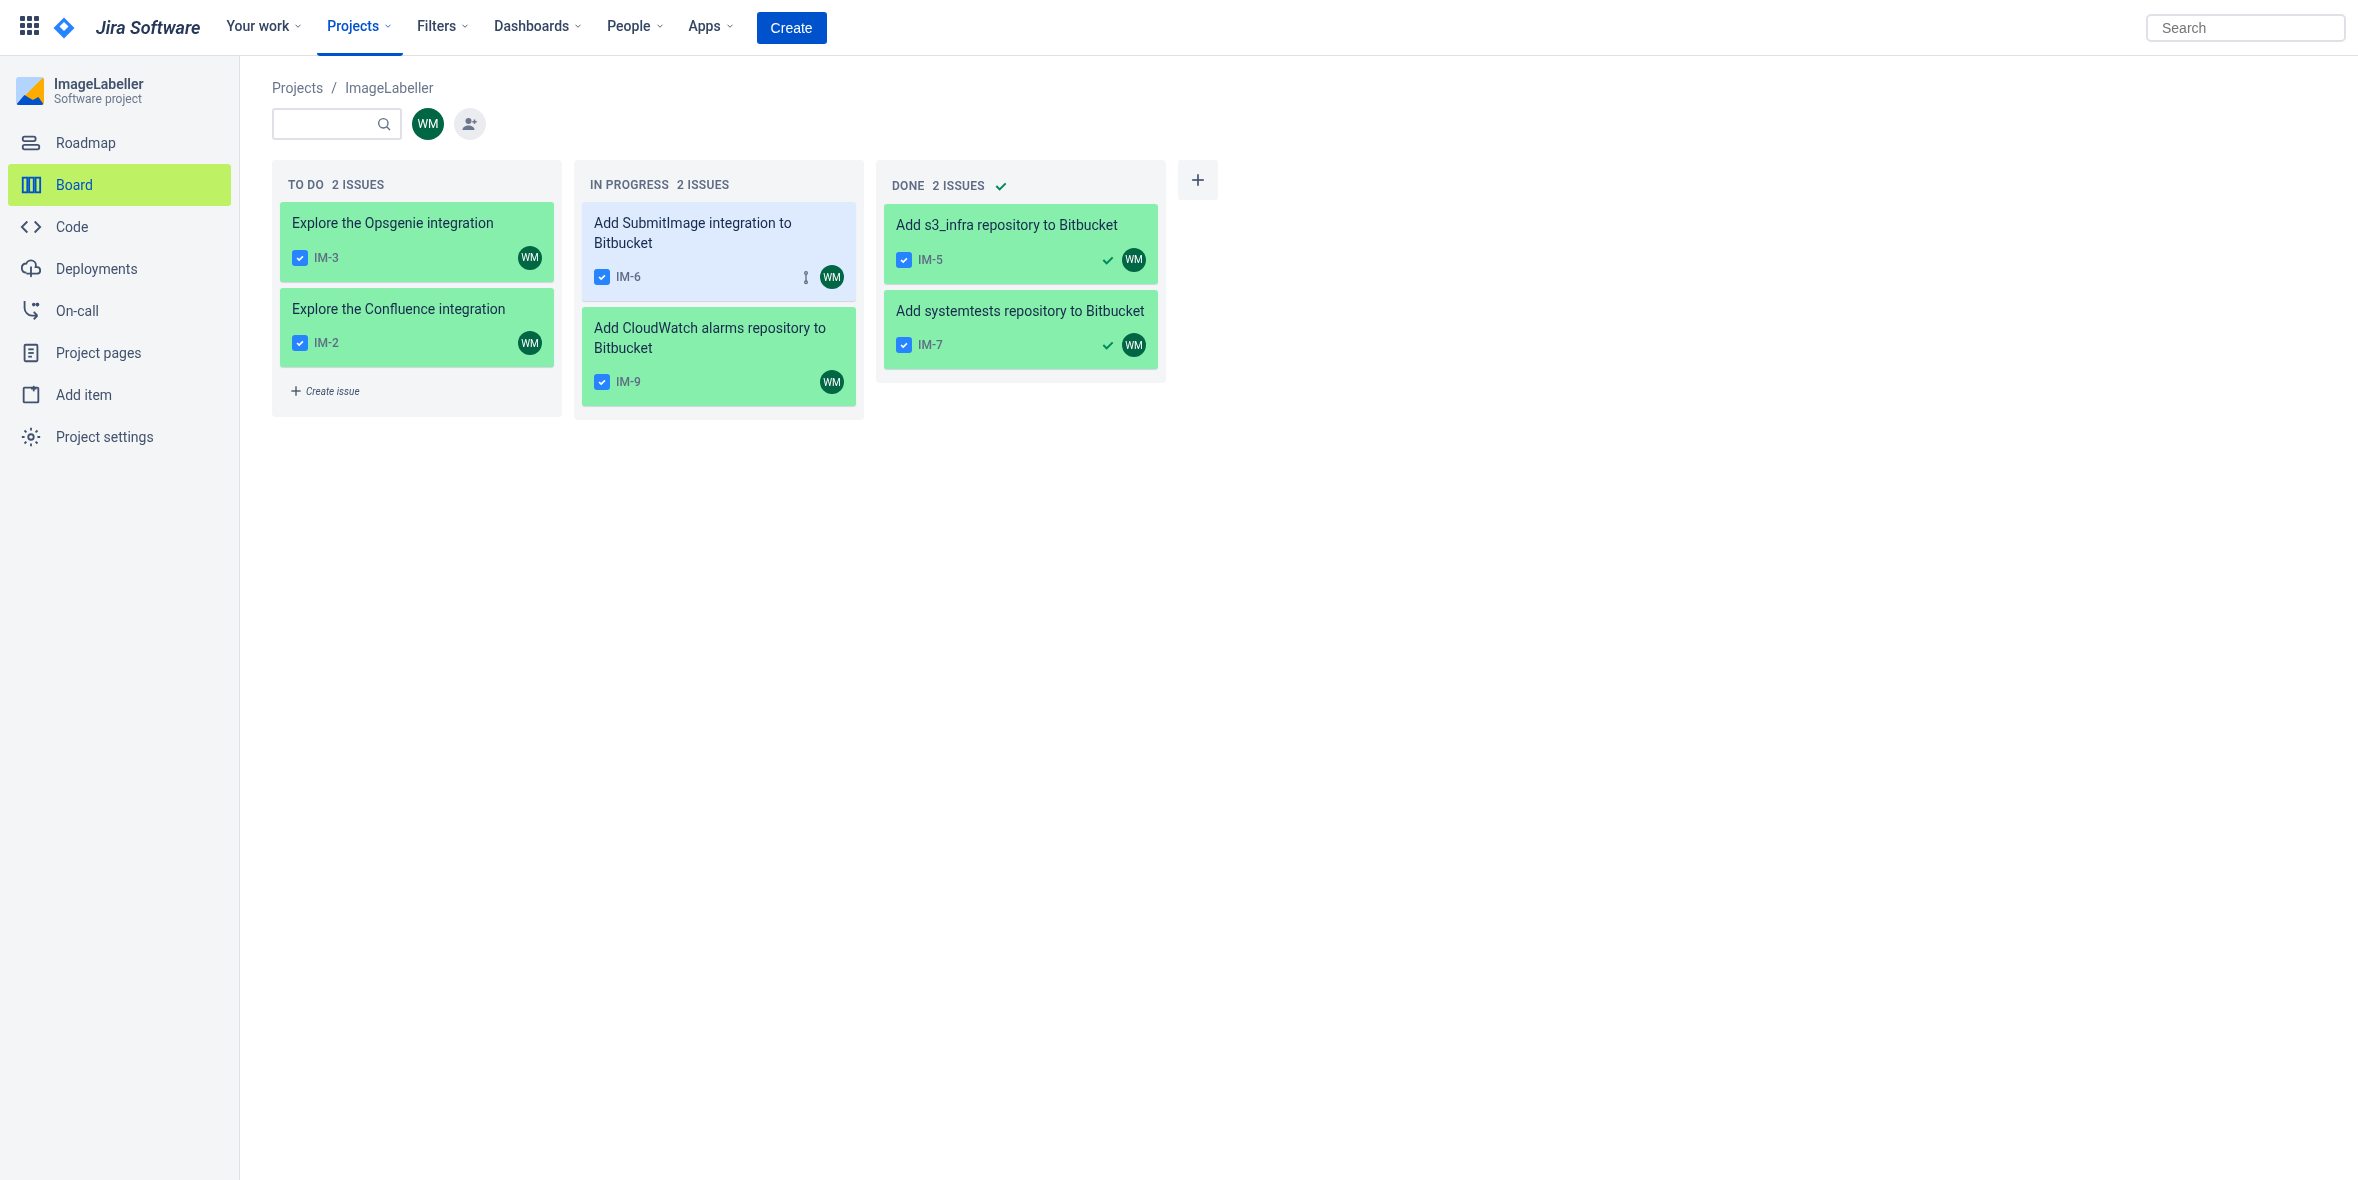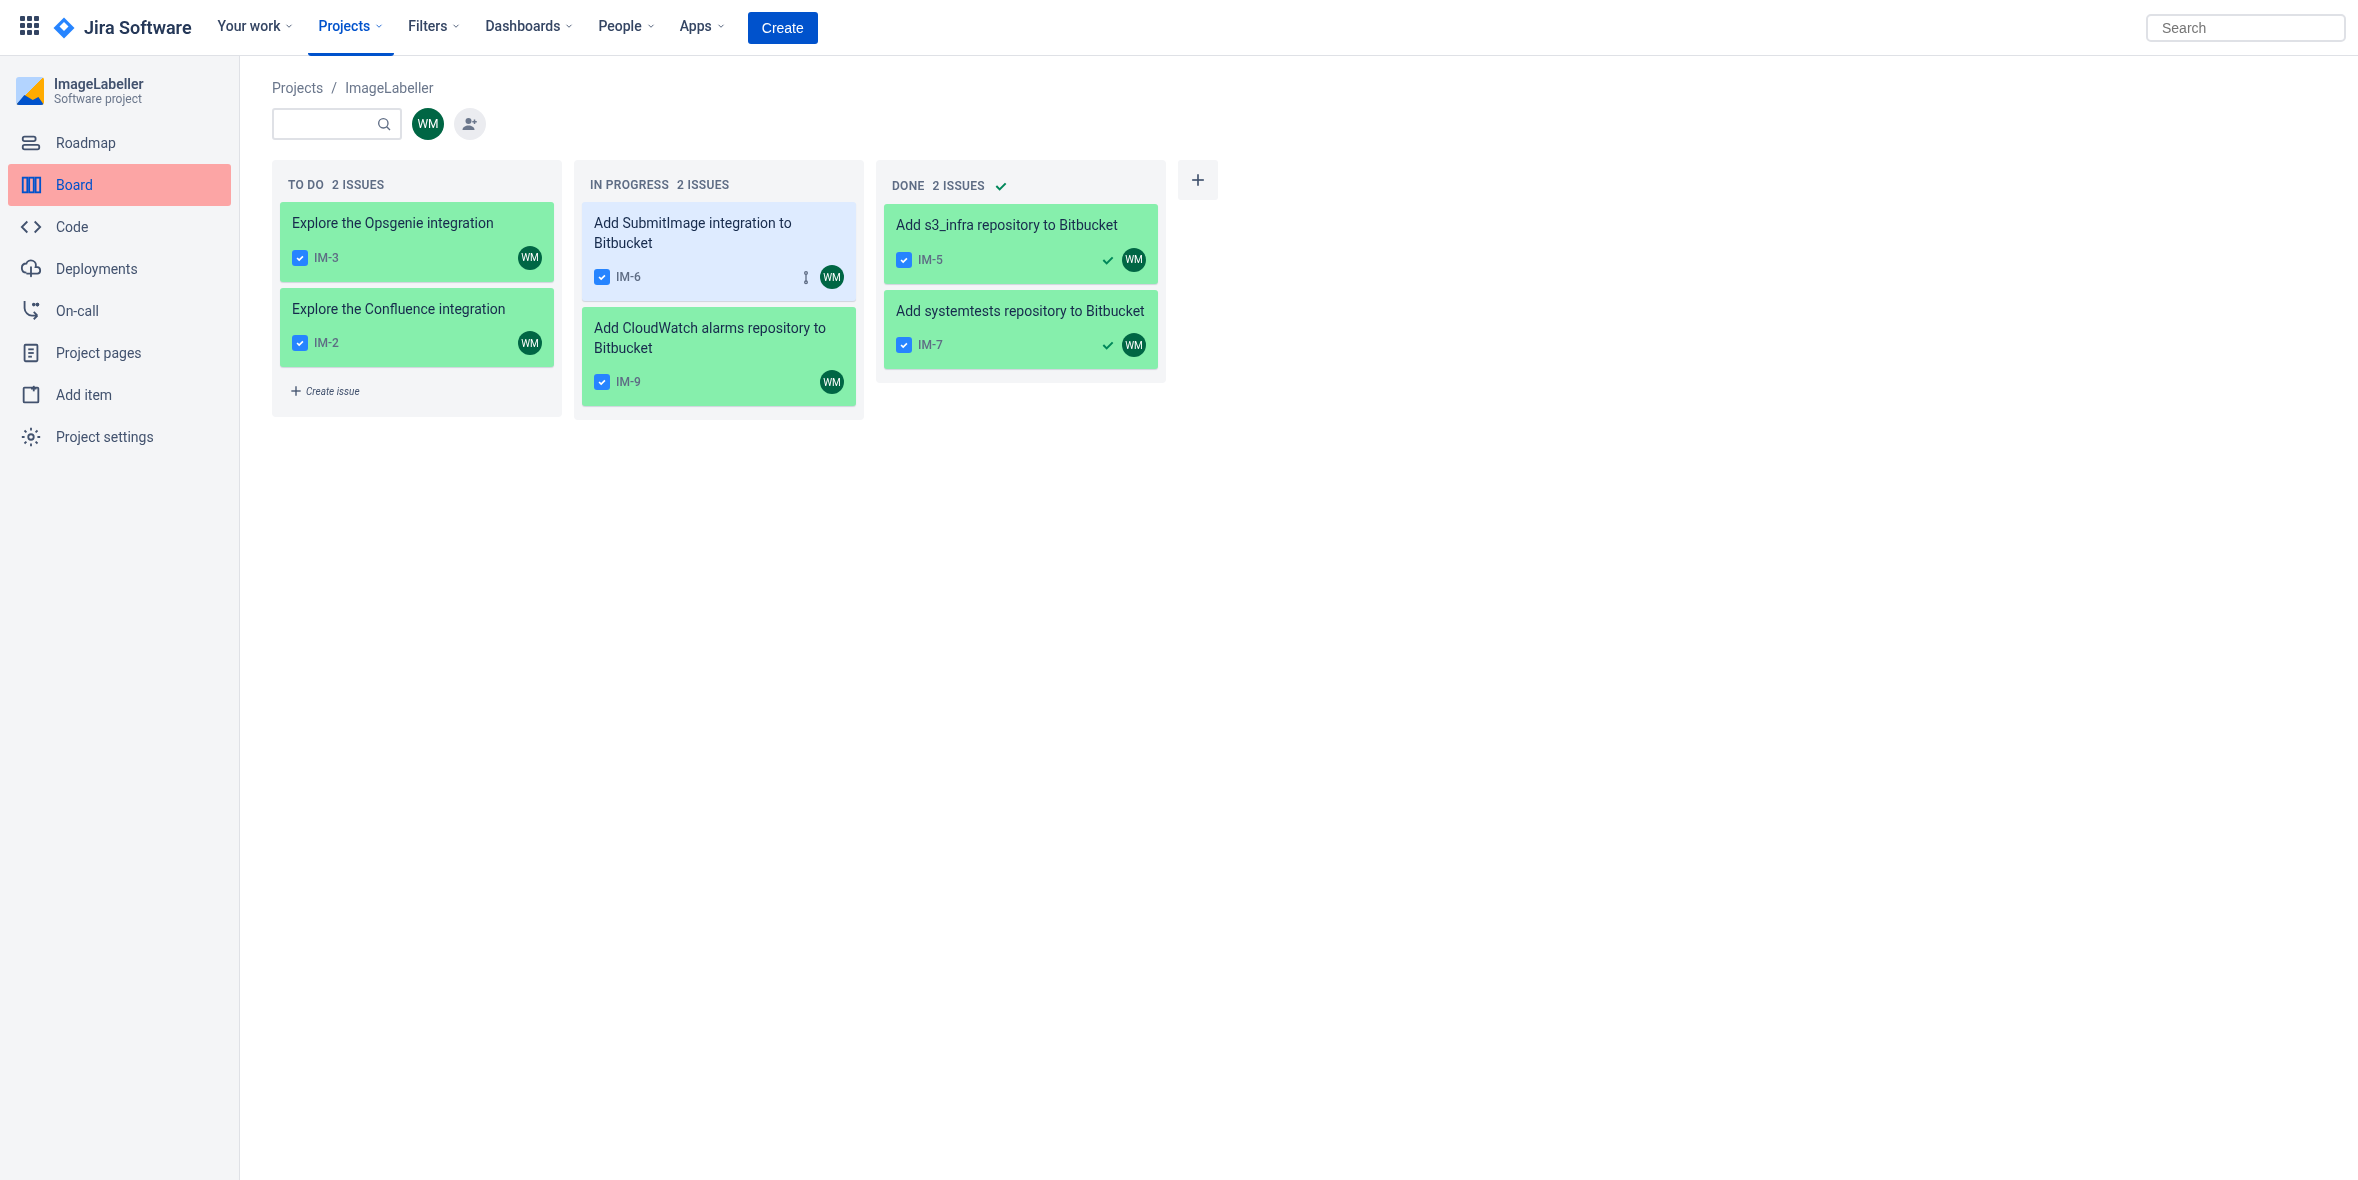--- a/index.html
+++ b/index.html
@@ -2,21 +2,21 @@
 <html><head>
 <meta charset="utf-8">
 <style>
   * { box-sizing: border-box; margin: 0; padding: 0; }
   body { font-family: -apple-system, BlinkMacSystemFont, "Segoe UI", Roboto, sans-serif; background: #fff; color: #172B4D; font-size: 14px; }
   
   
   .header { display: flex; align-items: center; height: 56px; padding: 0 12px; border-bottom: 1px solid #DFE1E6; }
   .app-waffle { width: 24px; height: 24px; display: grid; grid-template-columns: repeat(3, 5px); grid-template-rows: repeat(3, 5px); gap: 2px; margin: 0 8px; cursor: pointer; }
   .app-waffle span { background: #344563; border-radius: 1px; }
-  .logo { display: flex; align-items: center; gap: 8px; margin-right: 16px; }
+  .logo { display: flex; align-items: center; gap: 20px; margin-right: 16px; font-style: italic; }
   .logo-mark { width: 24px; height: 24px; }
   .logo-text { font-size: 18px; font-weight: 600; color: #253858; }
   .nav-items { display: flex; align-items: center; gap: 4px; }
   .nav-item { display: flex; align-items: center; gap: 4px; padding: 6px 10px; border-radius: 3px; cursor: pointer; font-weight: 500; color: #344563; height: 56px; border-bottom: 3px solid transparent; }
   .nav-item.active { color: #0052CC; border-bottom-color: #0052CC; }
   .chev { width: 10px; height: 10px; }
   .create-btn { background: #0052CC; color: #fff; font-weight: 500; padding: 8px 14px; border: none; border-radius: 3px; cursor: pointer; font-size: 14px; margin-left: 12px; }
   .header-spacer { flex: 1; }
   .search-box { display: flex; align-items: center; border: 2px solid #DFE1E6; border-radius: 5px; padding: 4px 8px; gap: 6px; width: 200px; }
   .search-box input { border: none; outline: none; font-size: 14px; flex: 1; }
@@ -24,21 +24,21 @@
   
   .layout { display: flex; height: calc(100vh - 56px); }
   .sidebar { width: 240px; background: #F4F5F7; padding: 20px 8px; border-right: 1px solid #DFE1E6; flex-shrink: 0; }
   .project-header { display: flex; align-items: center; gap: 10px; padding: 0 8px 16px; }
   .project-icon { width: 28px; height: 28px; border-radius: 3px; background: linear-gradient(135deg, #B3D4FF 50%, #FFAB00 50%); position: relative; overflow: hidden; }
   .project-icon::after { content: ''; position: absolute; bottom: 0; left: 0; right: 0; height: 10px; background: #0052CC; clip-path: polygon(30% 0, 60% 50%, 80% 20%, 100% 100%, 0 100%); }
   .project-name { font-weight: 600; font-size: 14px; color: #42526E; }
   .project-type { font-size: 12px; color: #6B778C; }
   .side-list { list-style: none; }
   .side-item { display: flex; align-items: center; gap: 14px; padding: 10px 12px; border-radius: 3px; cursor: pointer; color: #42526E; font-size: 14px; }
-  .side-item.active { background: #fca5a5; color: #0052CC; align-items: center; }
+  .side-item.active { background: #bef264; color: #0052CC; align-items: center; }
   .side-icon { width: 22px; height: 22px; flex-shrink: 0; }
   
   
   .main { flex: 1; padding: 24px 32px; overflow: auto; }
   .breadcrumb { display: flex; align-items: center; gap: 8px; color: #6B778C; font-size: 14px; margin-bottom: 12px; }
   .breadcrumb span { cursor: pointer; }
   .breadcrumb .sep { color: #6B778C; }
   .page-title { font-size: 24px; font-weight: 500; color: #172B4D; margin-bottom: 20px; }
   .controls { display: flex; align-items: center; gap: 10px; margin-bottom: 20px; }
   .search-mini { display: flex; align-items: center; border: 2px solid #DFE1E6; border-radius: 3px; padding: 6px 8px; width: 130px; justify-content: flex-end; }

